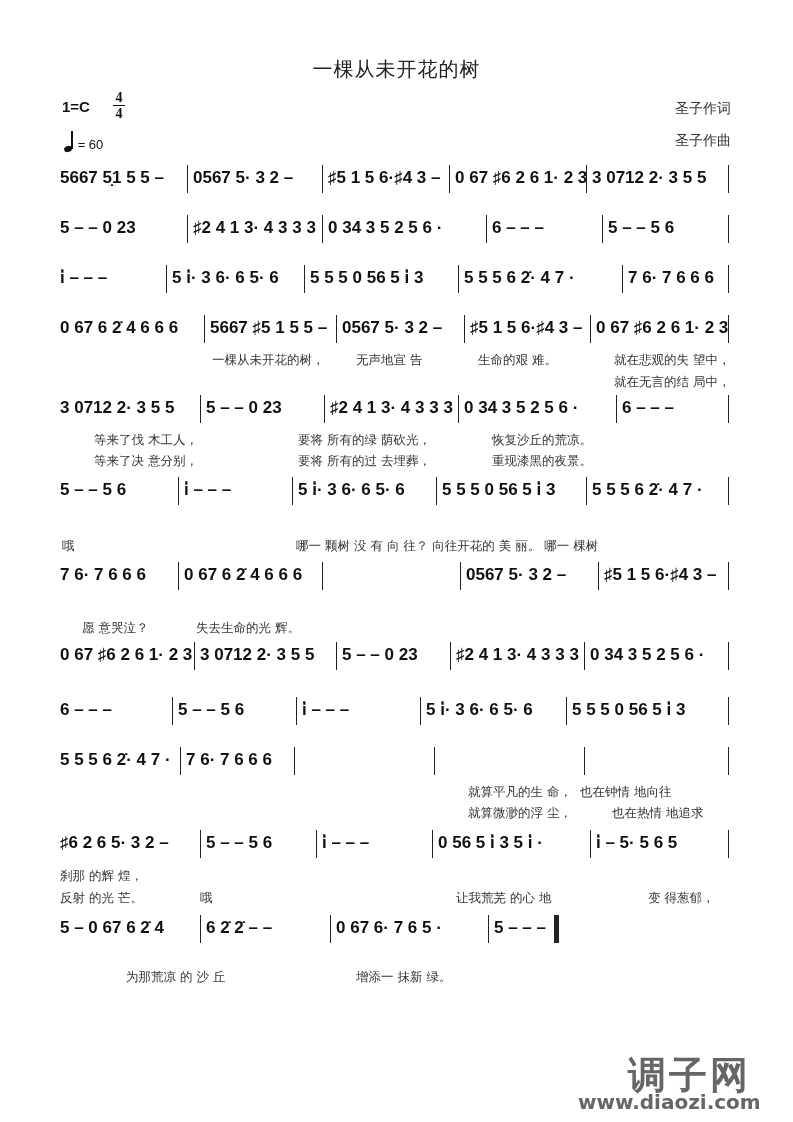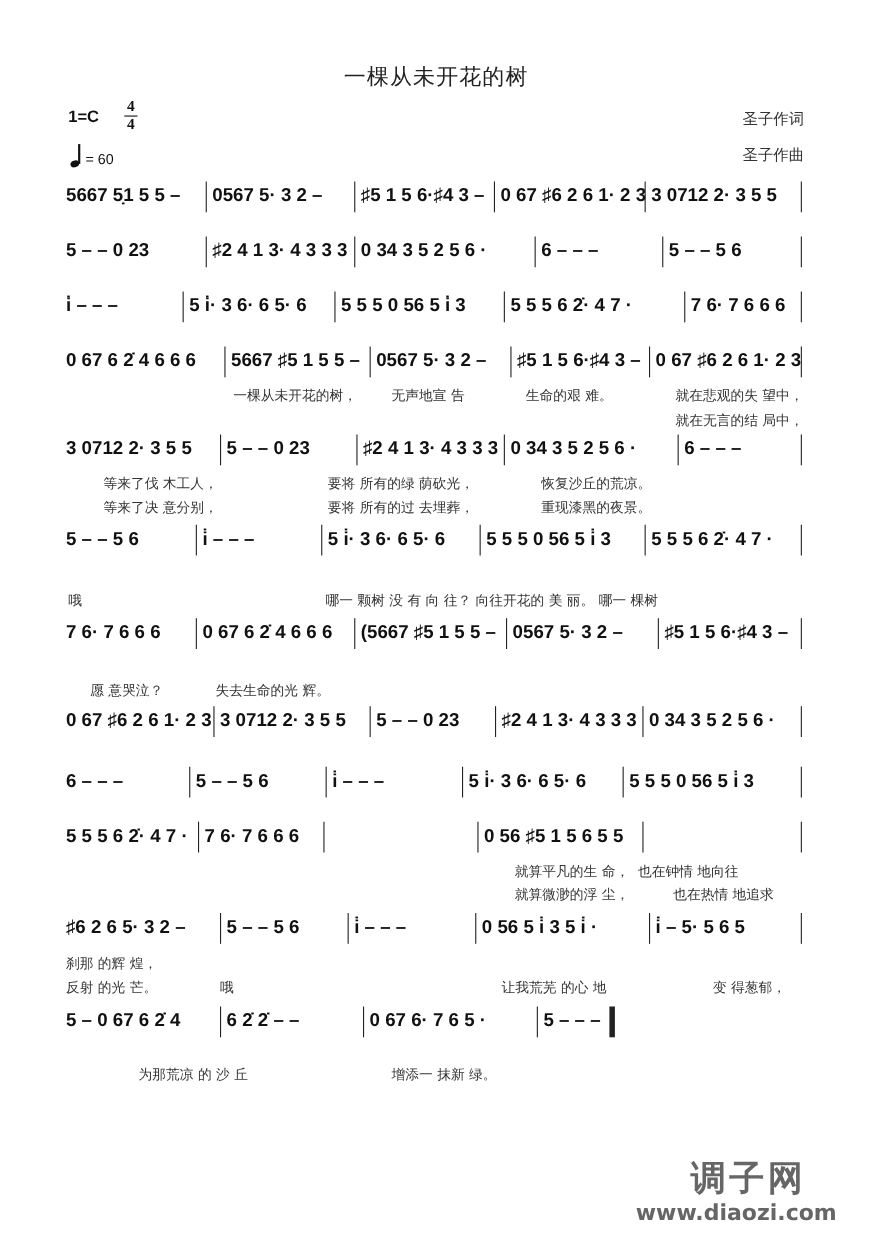--- a/index.html
+++ b/index.html
@@ -14,21 +14,21 @@
   .note-icon .stem { position:absolute; left:7px; bottom:3px; width:1.5px; height:18px; background:#111; }
   .credit { position:absolute; right:62px; font-size:14px; color:#333; }
   .credit.lyr { top:100px; }
   .credit.mus { top:132px;margin-left:17px; }
 
   .staff { position:absolute; left:60px; width:670px; height:30px; }
   .bar { position:absolute; top:0; height:30px; font-family:"Liberation Sans", sans-serif; font-weight:bold; font-size:17px; white-space:nowrap; line-height:30px; }
   .barline { position:absolute; top:2px; width:1px; height:28px; background:#222; }
   .barline.end { width:5px; background:#222; box-shadow:-4px 0 0 -3px #222; }
   .lyric { position:absolute; font-size:12.5px; font-family:"DejaVu Serif", serif; color:#333; white-space:nowrap; }
-  .wm-cn { position:absolute; left:628px; top:1050px; font-size:32px; font-weight:bold; color:#666; font-family:"DejaVu Sans", sans-serif; letter-spacing:3px; }
+  .wm-cn { position:absolute; left:628px; top:1050px; font-size:38px; font-weight:bold; color:#666; font-family:"DejaVu Sans", sans-serif; letter-spacing:3px; }
   .wm-url { position:absolute; left:578px; top:1090px; font-size:20px; font-weight:bold; color:#666; font-family:"DejaVu Sans", sans-serif; }
 </style>
 </head>
 <body>
 
 <div class="title">一棵从未开花的树</div>
 
 <div class="key">1=C</div>
 <div class="timesig">
   <span>4</span>
@@ -113,21 +113,20 @@
       <div class="bar" style="left: 382px;">5 5 5  0 56 5 i̇ 3</div>
       <div class="barline" style="left: 526px;"></div>
       <div class="bar" style="left: 532px;">5 5 5  6 2̇· 4 7 ·</div>
       <div class="barline" style="left: 668px;"></div>
     </div>
     <div class="staff" style="top: 560px;">
       <div class="bar" style="left: 0px;">7  6· 7 6 6 6</div>
       <div class="barline" style="left: 118px;"></div>
       <div class="bar" style="left: 124px;">0 67 6 2̇ 4 6 6 6</div>
       <div class="barline" style="left: 262px;"></div>
-      <div class="bar" style="left: 268px;">(5667 ♯5 1 5 5 –</div>
       <div class="barline" style="left: 400px;"></div>
       <div class="bar" style="left: 406px;">0567 5· 3 2 –</div>
       <div class="barline" style="left: 538px;"></div>
       <div class="bar" style="left: 544px;">♯5 1 5 6·♯4 3 –</div>
       <div class="barline" style="left: 668px;"></div>
     </div>
     <div class="staff" style="top: 640px;">
       <div class="bar" style="left: 0px;">0 67 ♯6 2 6 1· 2 3</div>
       <div class="barline" style="left: 134px;"></div>
       <div class="bar" style="left: 140px;">3  0712 2· 3 5 5</div>
@@ -150,21 +149,20 @@
       <div class="barline" style="left: 506px;"></div>
       <div class="bar" style="left: 512px;">5 5 5  0 56 5 i̇ 3</div>
       <div class="barline" style="left: 668px;"></div>
     </div>
     <div class="staff" style="top: 745px;">
       <div class="bar" style="left: 0px;">5 5 5  6 2̇· 4 7 ·</div>
       <div class="barline" style="left: 120px;"></div>
       <div class="bar" style="left: 126px;">7  6· 7 6 6 6</div>
       <div class="barline" style="left: 234px;"></div>
       <div class="barline" style="left: 374px;"></div>
-      <div class="bar" style="left: 380px;">0 56 ♯5 1 5 6 5 5</div>
       <div class="barline" style="left: 524px;"></div>
       <div class="barline" style="left: 668px;"></div>
     </div>
     <div class="staff" style="top: 828px;">
       <div class="bar" style="left: 0px;">♯6 2 6 5· 3 2 –</div>
       <div class="barline" style="left: 140px;"></div>
       <div class="bar" style="left: 146px;">5 – – 5 6</div>
       <div class="barline" style="left: 256px;"></div>
       <div class="bar" style="left: 262px;">i̇ – – –</div>
       <div class="barline" style="left: 372px;"></div>

